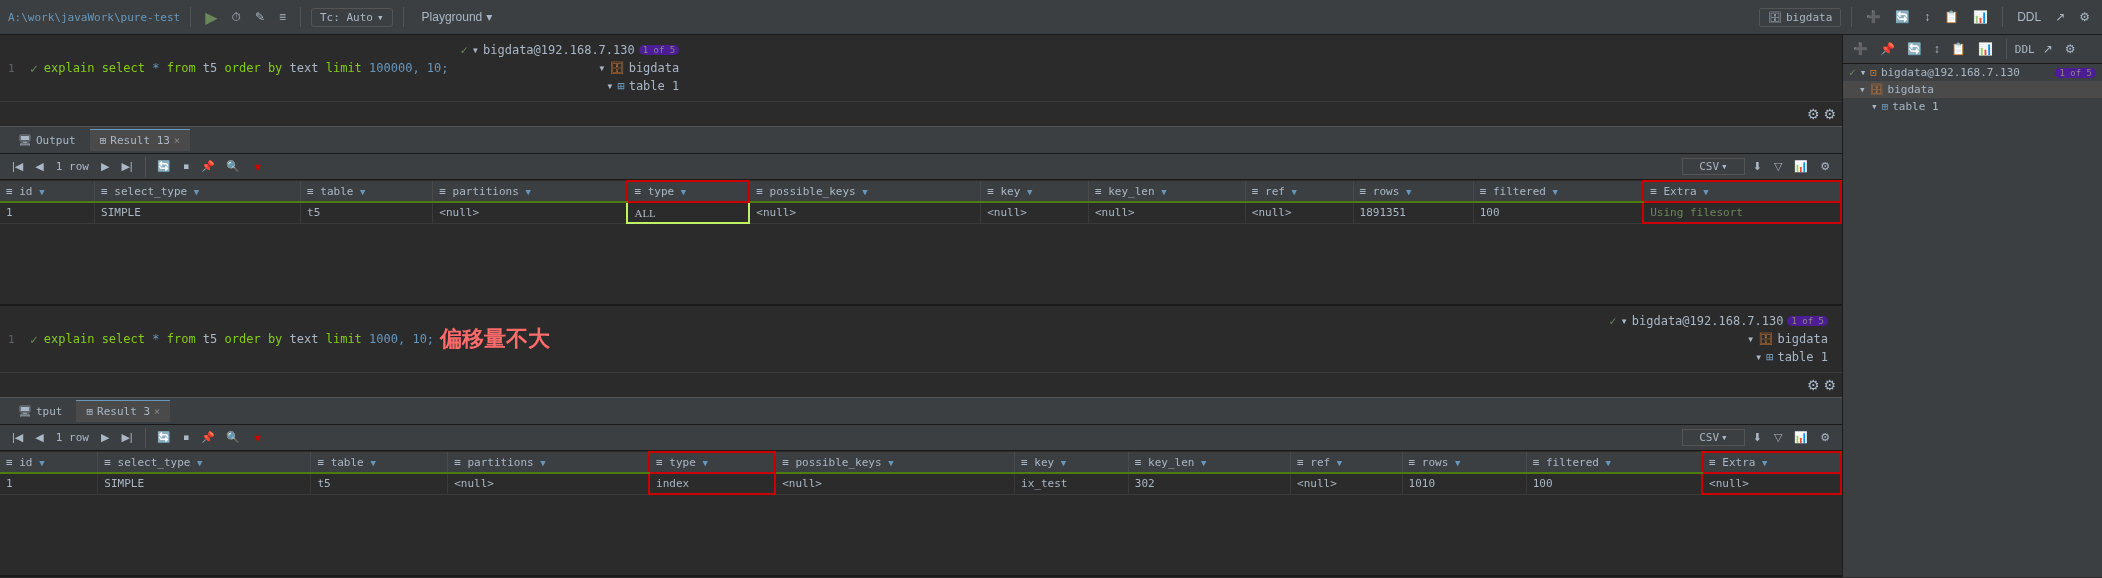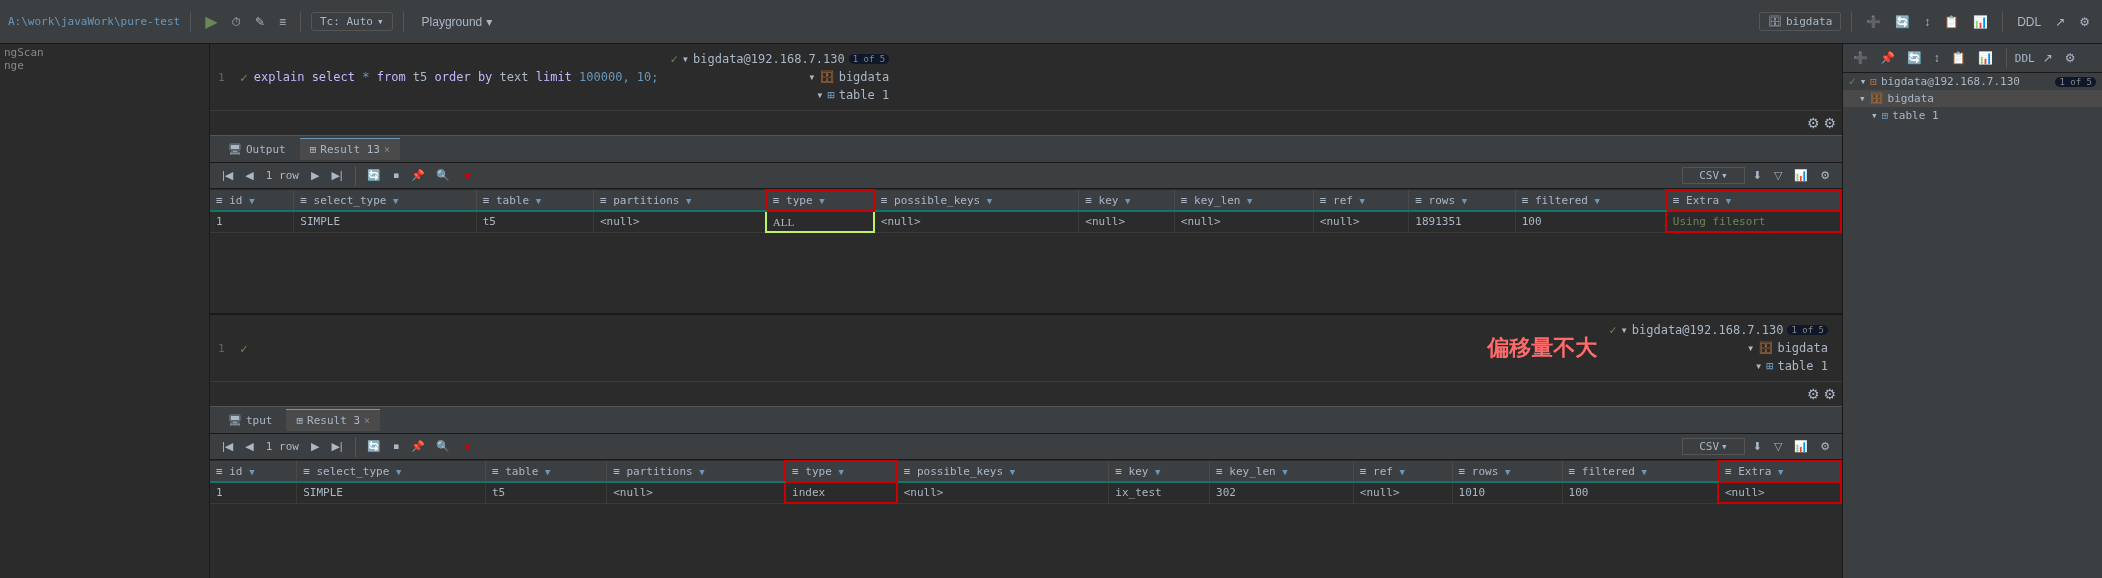--- a/index.html
+++ b/index.html
@@ -9,21 +9,21 @@
       font-size: 12px;
       color: #a9b7c6;
       width: 2102px;
       height: 578px;
       overflow: hidden;
     }
 
     
     .top-toolbar {
       background: #3c3f41;
-      height: 44px;
+      height: 35px;
       display: flex;
       align-items: center;
       padding: 0 8px;
       gap: 6px;
       border-bottom: 1px solid #1a1a1a;
     }
     .toolbar-path {
       color: #6897bb;
       font-size: 11px;
     }
@@ -128,21 +128,21 @@
     .line-num {
       color: #606366;
       font-size: 11px;
       min-width: 16px;
     }
     .check-icon { color: #6a8759; font-size: 13px; }
     .sql-text {
       font-family: 'Consolas', monospace;
       font-size: 12px;
     }
-    .sql-keyword { color: #c4b5fd; }
+    .sql-keyword { color: #84cc16; }
     .sql-star { color: #6897bb; }
     .sql-table { color: #a9b7c6; }
     .sql-number { color: #6897bb; }
 
     
     .annotation {
       color: #ff6b6b;
       font-size: 22px;
       font-weight: bold;
       text-align: center;
@@ -225,21 +225,21 @@
     .data-table {
       width: 100%;
       border-collapse: collapse;
       font-size: 11px;
     }
     .data-table th {
       background: #3c3f41;
       color: #a9b7c6;
       padding: 3px 6px;
       border-right: 1px solid #4a4a4a;
-      border-bottom: 2px solid #0f766e;
+      border-bottom: 2px solid #4d7c0f;
       white-space: nowrap;
       text-align: left;
       font-weight: normal;
     }
     .data-table td {
       color: #a9b7c6;
       padding: 3px 6px;
       border-right: 1px solid #3a3a3a;
       border-bottom: 1px solid #3a3a3a;
       white-space: nowrap;
@@ -287,21 +287,21 @@
       gap: 4px;
       padding: 2px 6px;
       cursor: pointer;
       color: #a9b7c6;
     }
     .conn-tree-item.selected { background: #4a4a4a; }
     .tree-indent-1 { padding-left: 16px; }
     .tree-indent-2 { padding-left: 28px; }
     .conn-status { color: #6a8759; }
     .badge {
-      background: #0f172a;
+      background: #4c1d95;
       color: #888;
       font-size: 9px;
       padding: 0 4px;
       border-radius: 8px;
       margin-left: auto;
     }
     .icon-btn {
       background: none;
       border: none;
       color: #a9b7c6;
@@ -353,24 +353,20 @@
     <button class="toolbar-btn">
       <span>DDL</span>
     </button>
     <button class="toolbar-btn">↗</button>
     <button class="toolbar-btn">⚙</button>
   </div>
 </div>
 
 <div class="main-content">
 
-  <div class="left-panel">
-    <div class="left-panel-text">ngScan</div>
-    <div class="left-panel-text">nge</div>
-  </div>
 
   <div class="center-panel">
     <div class="results-wrapper">
 
       <div class="result-block">
 
         <div class="query-bar query-area">
           <span class="line-num">1</span>
           <span class="check-icon">✓</span>
           <span class="sql-text">
@@ -529,22 +525,33 @@
             </tbody>
           </table>
         </div>
       </div>
 
       <div class="result-block">
 
         <div class="query-bar query-area">
           <span class="line-num">1</span>
           <span class="check-icon">✓</span>
-
-          <span class="annotation" style="flex:1; text-align:right;">偏移量不大</span>
+          <span class="sql-text">
+            <span class="sql-keyword">explain</span>
+            <span class="sql-keyword"> select</span>
+            <span class="sql-star"> *</span>
+            <span class="sql-keyword"> from</span>
+            <span class="sql-table"> t5</span>
+            <span class="sql-keyword"> order by</span>
+            <span class="sql-table"> text</span>
+            <span class="sql-keyword"> limit</span>
+            <span class="sql-number"> 1000, 10;</span>
+          </span>
+
+          <span class="annotation" style="flex:1; text-align:left;">偏移量不大</span>
 
           <div style="display:flex; flex-direction:column; align-items:flex-end; min-width:200px;">
             <div class="conn-tree-item">
               <span class="conn-status">✓</span>
               <span>▾</span>
               <span>bigdata@192.168.7.130</span>
               <span class="badge">1 of 5</span>
             </div>
             <div class="conn-tree-item tree-indent-1">
               <span>▾</span>

